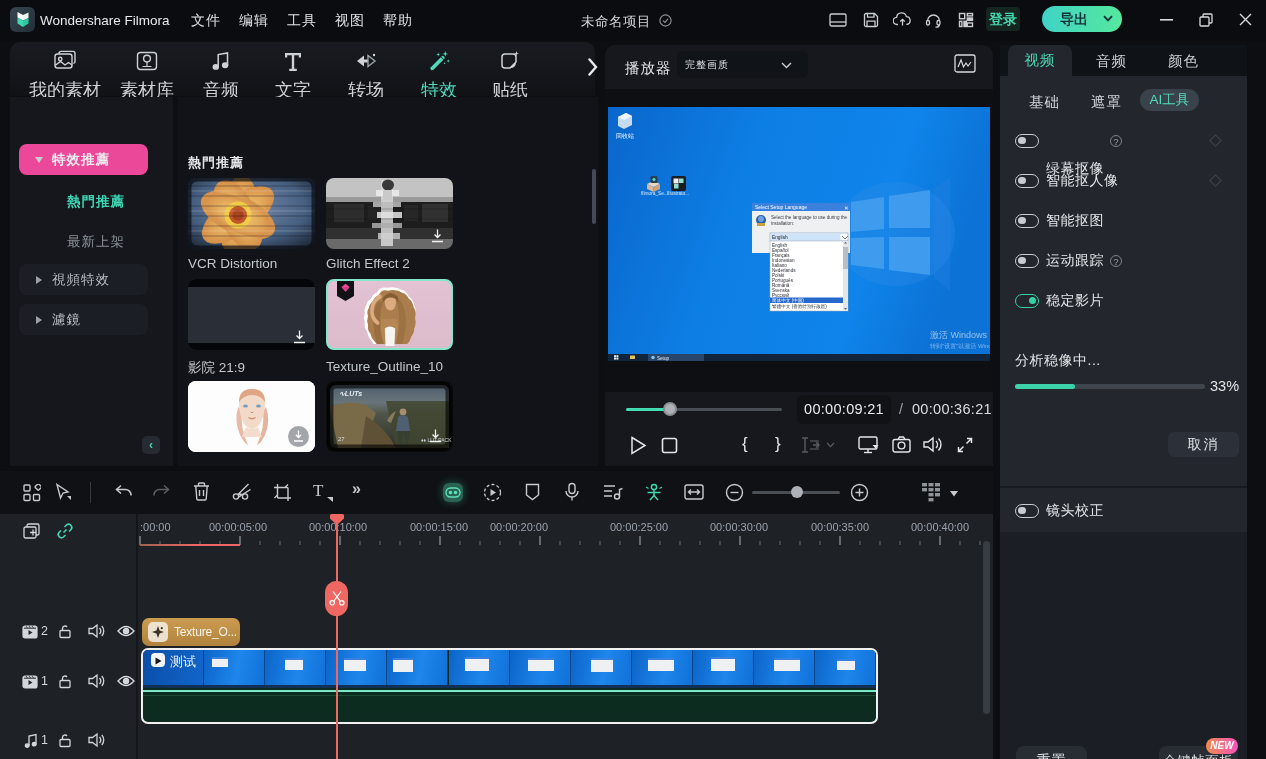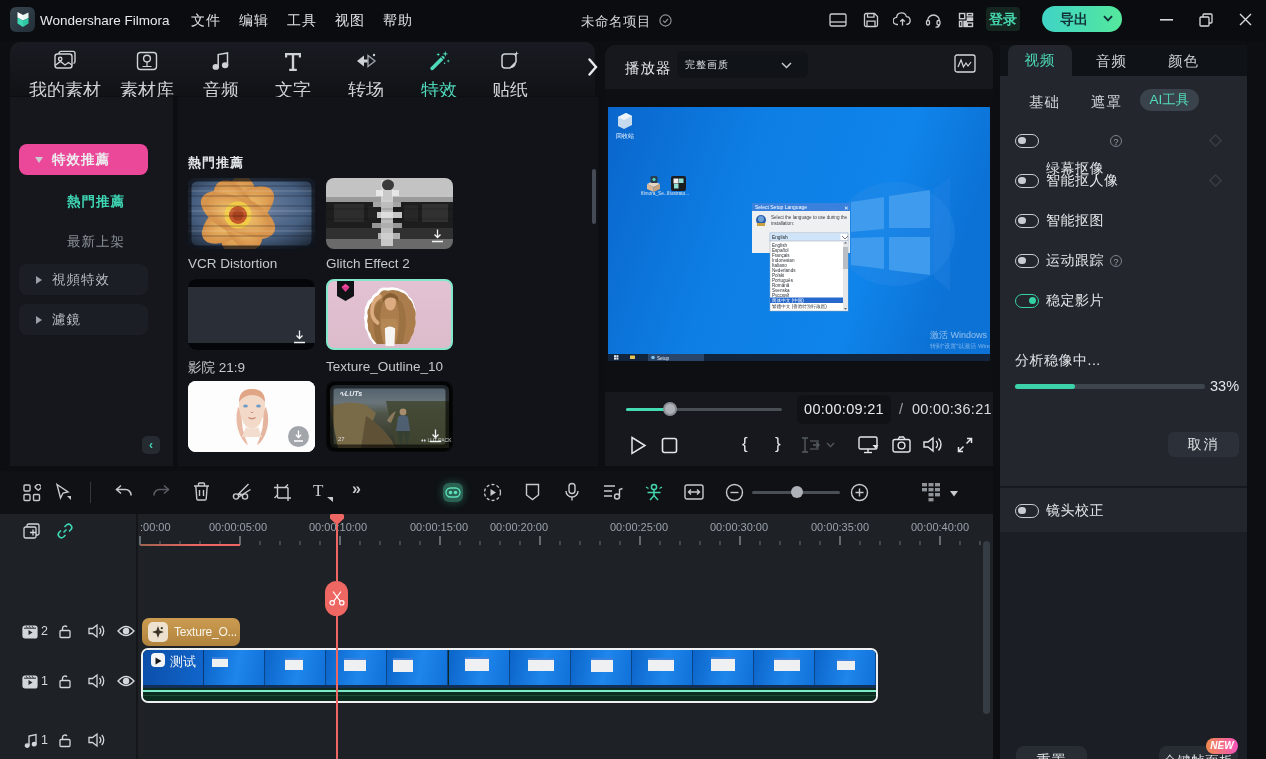--- a/index.html
+++ b/index.html
@@ -844,21 +844,21 @@
         <path d="M4.5 6.5 V4.5 a2.5 2.5 0 0 1 4.5 -1.5"></path>
       </svg>
  <svg class="thico" style="left:88px;top:159px;" width="17" height="16" viewBox="0 0 17 16" fill="none" stroke="#d3d7db" stroke-width="1.3">
         <path d="M1 5.5 h3.5 L9 2 v12 L4.5 10.5 H1 Z"></path>
         <path d="M11.5 5 a4.5 4.5 0 0 1 0 6 M13.8 3 a7.5 7.5 0 0 1 0 10"></path>
       </svg>
  <svg class="thico" style="left:117px;top:160px;" width="18" height="14" viewBox="0 0 18 14" fill="none" stroke="#d3d7db" stroke-width="1.3">
         <path d="M1 7 q8 -9 16 0 q-8 9 -16 0 Z"></path>
         <circle cx="9" cy="7" r="2.6" fill="#d3d7db"></circle>
       </svg>
- <div id="clip1" class="abs" style="left:141px;top:134px;width:737px;height:55px;border:2px solid #eef0f2;border-radius:7px;background:#0d2b20;overflow:hidden;">
+ <div id="clip1" class="abs" style="left:141px;top:134px;width:737px;height:76px;border:2px solid #eef0f2;border-radius:7px;background:#0d2b20;overflow:hidden;">
   <div id="tiles" class="abs" style="left:0;top:0;width:733px;height:38px;overflow:hidden;">
    <div class="tile" style="left:0.0px;background:linear-gradient(100deg,#0b4ea8,#1166cc);"></div>
    <div class="tile" style="left:61.1px;">
             <i class="tdlg" style="left:8px;top:7px;width:16px;height:10px;"></i>
           </div>
    <div class="tile" style="left:122.2px;">
             <i class="tdlg" style="left:20px;top:8px;width:18px;height:12px;"></i>
           </div>
    <div class="tile" style="left:183.3px;">
             <i class="tdlg" style="left:18px;top:8px;width:22px;height:13px;"></i>

